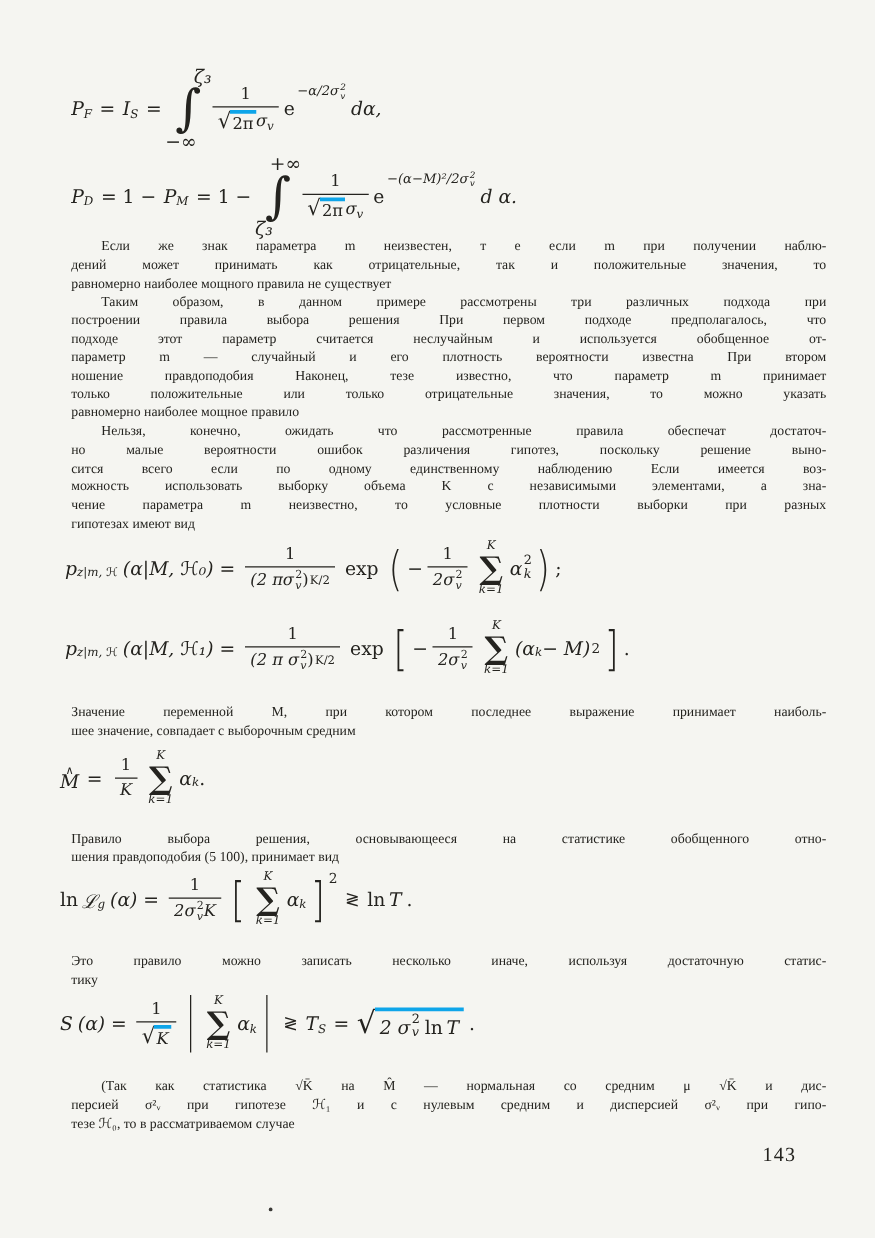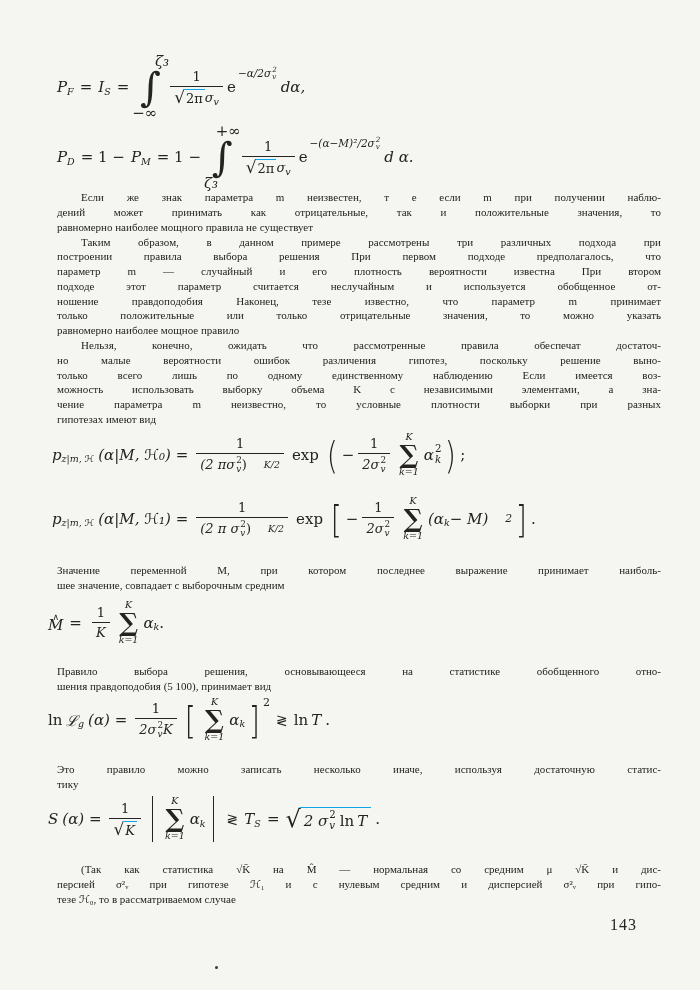--- a/index.html
+++ b/index.html
@@ -35,26 +35,26 @@
   
   .sum{display:inline-flex;flex-direction:column;align-items:center;line-height:1;margin:0 5px;}
   .sum .g{font-size:25px;line-height:.95;font-weight:bold;}
   .sum .lim{font-size:9.5px;font-style:italic;line-height:1.15;}
   
   .ss{display:inline-flex;flex-direction:column;align-items:flex-start;font-size:.68em;line-height:1.05;margin-left:1px;vertical-align:middle;}
   .ss span{display:block;}
   
   .sq{display:inline-flex;align-items:flex-start;}
   .sq .rg{font-size:1.3em;line-height:1;font-weight:300;}
-  .sq .rc{border-top:1px solid #0ea5e9;padding:1px 2px 0;margin-left:-1px;display:inline-flex;align-items:center;}
+  .sq .rc{border-top:3px solid #0ea5e9;padding:1px 2px 0;margin-left:-1px;display:inline-flex;align-items:center;}
   
   .ex{display:inline-flex;align-items:center;transform:translateY(-14px);font-size:10.5px;margin-left:2px;font-style:italic;}
   
   .d{font-size:38px;font-weight:300;line-height:.8;margin:0 2px;font-family:"DejaVu Sans",sans-serif;transform:scaleX(.75);}
-  .pw{font-size:.72em;vertical-align:super;margin-left:17px;font-style:italic;}
+  .pw{font-size:.72em;vertical-align:super;margin-left:1px;}
   .bsup{font-size:11px;transform:translateY(-17px);display:inline-block;margin-left:-1px;}
   
   .hatm{display:inline-flex;flex-direction:column;align-items:center;line-height:.65;}
   .hatm .h{font-size:9px;}
   .hatm .m{font-size:15px;font-style:italic;}
   
   .sc{font-style:italic;font-family:"DejaVu Serif",serif;}
   
   .vb{width:1px;height:46px;background:#24231f;margin:0 7px;display:inline-block;}
   .rel{margin:0 6px;font-size:14px;}
@@ -136,31 +136,31 @@
 
   <div class="para" style="top:190px;">
     <div class="ln ind">Если же знак параметра m неизвестен, т е если m при получении наблю-</div>
     <div class="ln">дений может принимать как отрицательные, так и положительные значения, то</div>
     <div class="ln last">равномерно наиболее мощного правила не существует</div>
   </div>
 
   <div class="para" style="top:234.5px;">
     <div class="ln ind">Таким образом, в данном примере рассмотрены три различных подхода при</div>
     <div class="ln">построении правила выбора решения При первом подходе предполагалось, что</div>
+    <div class="ln">подходе этот параметр считается неслучайным и используется обобщенное от-</div>
     <div class="ln">параметр m — случайный и его плотность вероятности известна При втором</div>
-    <div class="ln">подходе этот параметр считается неслучайным и используется обобщенное от-</div>
     <div class="ln">ношение правдоподобия Наконец, тезе известно, что параметр m принимает</div>
     <div class="ln">только положительные или только отрицательные значения, то можно указать</div>
     <div class="ln last">равномерно наиболее мощное правило</div>
   </div>
 
   <div class="para" style="top:338px;">
     <div class="ln ind">Нельзя, конечно, ожидать что рассмотренные правила обеспечат достаточ-</div>
     <div class="ln">но малые вероятности ошибок различения гипотез, поскольку решение выно-</div>
-    <div class="ln">только всего лишь по одному единственному наблюдению Если имеется воз-</div>
+    <div class="ln">сится всего если по одному единственному наблюдению Если имеется воз-</div>
     <div class="ln">можность использовать выборку объема K с независимыми элементами, а зна-</div>
     <div class="ln">чение параметра m неизвестно, то условные плотности выборки при разных</div>
     <div class="ln last">гипотезах имеют вид</div>
   </div>
 
   <div class="eq" style="left:52px;top:432px;">
     <span class="it">p</span>
       <span class="sub it">z|m, ℋ</span>
     <span class="sp2 it">(α|M,  ℋ₀) =</span>
     <span class="fr">

